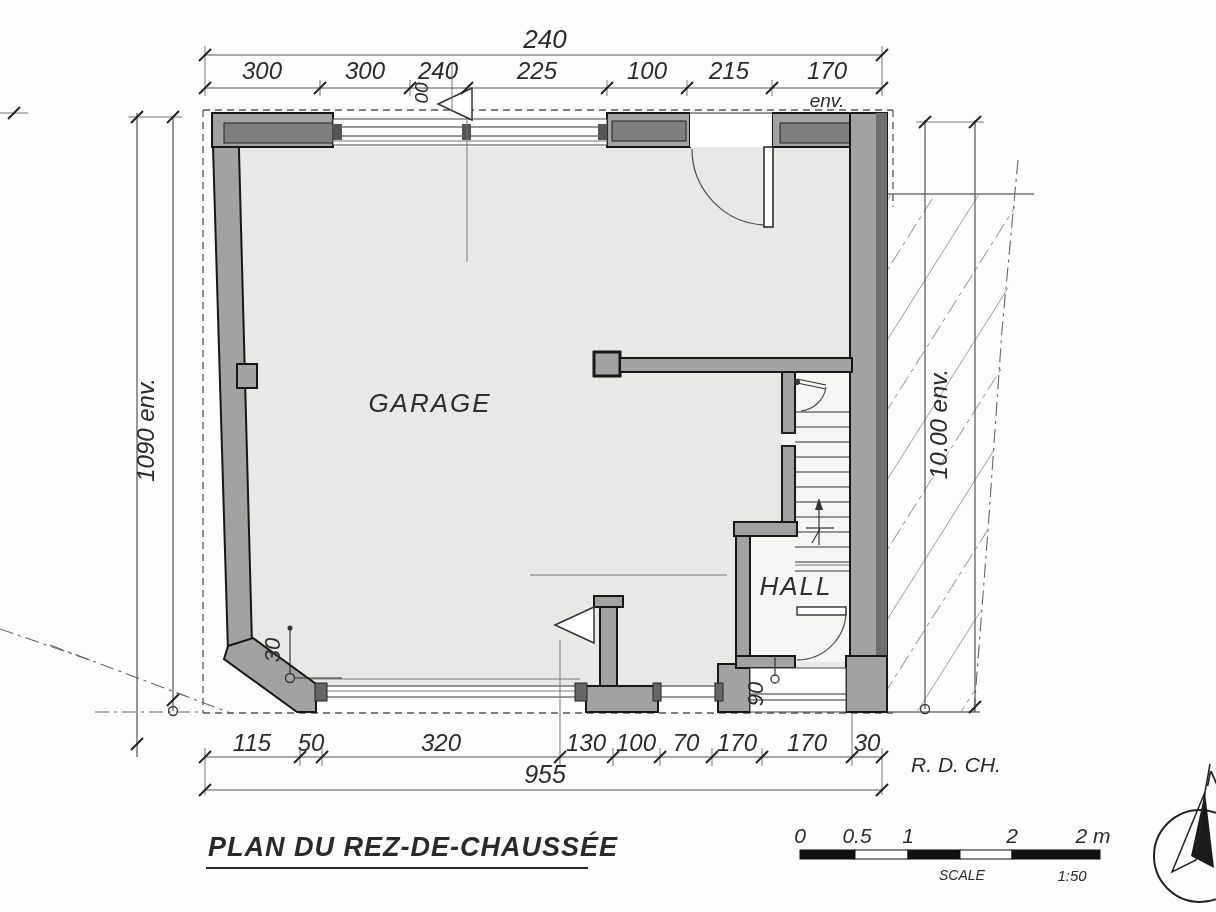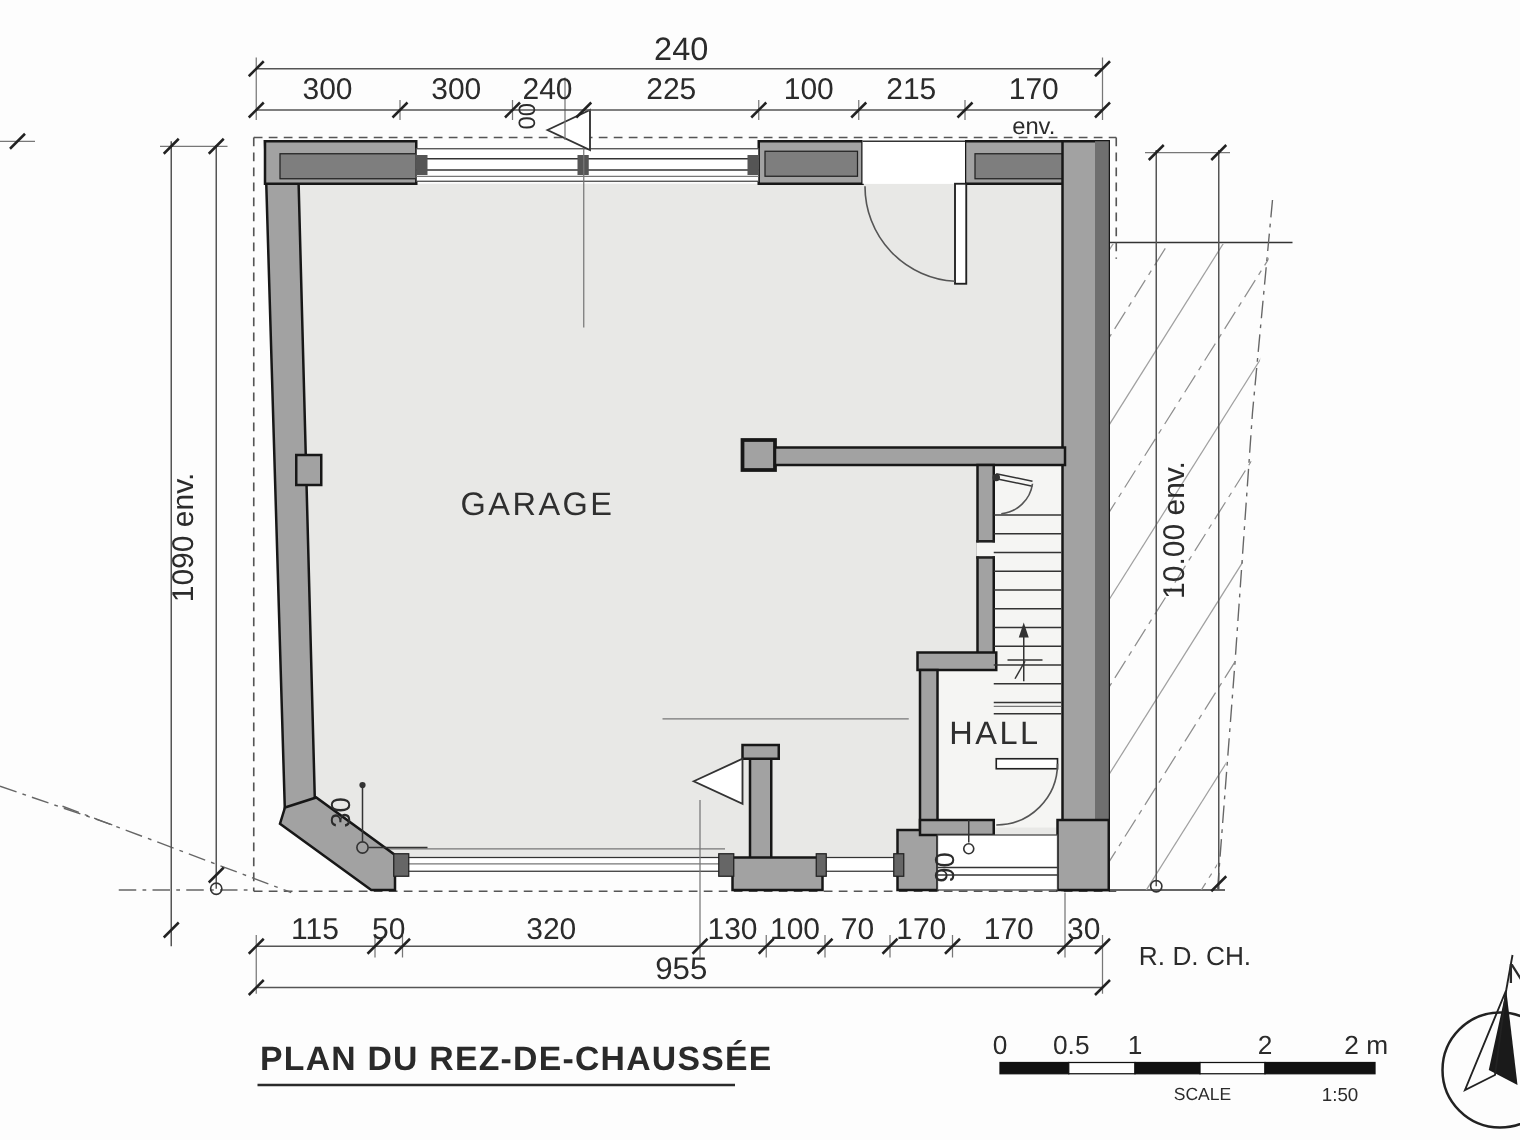--- a/index.html
+++ b/index.html
@@ -1,17 +1,17 @@
 <!DOCTYPE html>
 <html><head>
 <meta charset="utf-8">
 <style>
   html,body{margin:0;padding:0;background:#ffffff;}
   .page{position:relative;width:1216px;height:912px;background:#fdfdfd;overflow:hidden;
-        font-family:"Liberation Sans", sans-serif;}
+        font-family:"Liberation Sans", sans-serif;font-style:italic;}
   svg{display:block}
   text{fill:#2b2b2b;font-family:"Liberation Sans", sans-serif;}
   .dim{font-size:24px;}
   .dim-sm{font-size:19px;}
   .room{font-size:26px;letter-spacing:2px;fill:#2f2f2f;}
   .ttl{font-size:27px;font-weight:600;letter-spacing:1px;fill:#2a2a2a;}
   .ln{stroke:#555;stroke-width:1.2;fill:none;}
   .guide{stroke:#777;stroke-width:1;fill:none;}
   .tk{stroke:#222;stroke-width:2;fill:none;}
   .wall{fill:#a2a2a2;stroke:#171717;stroke-width:2;}

